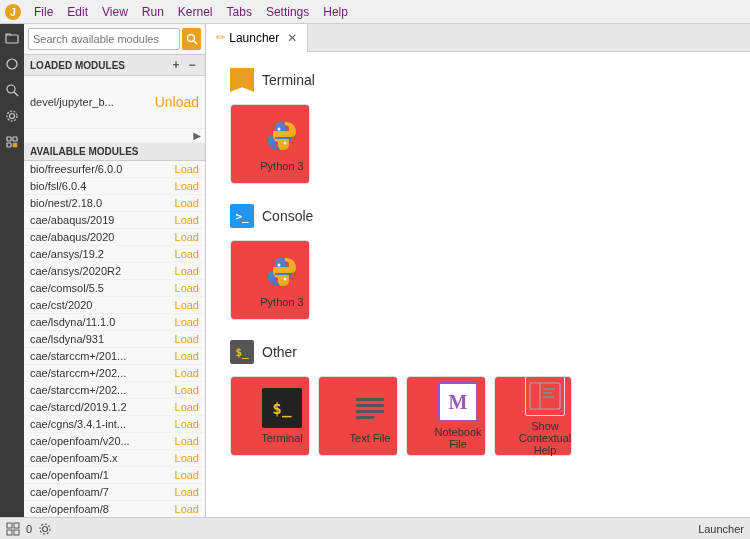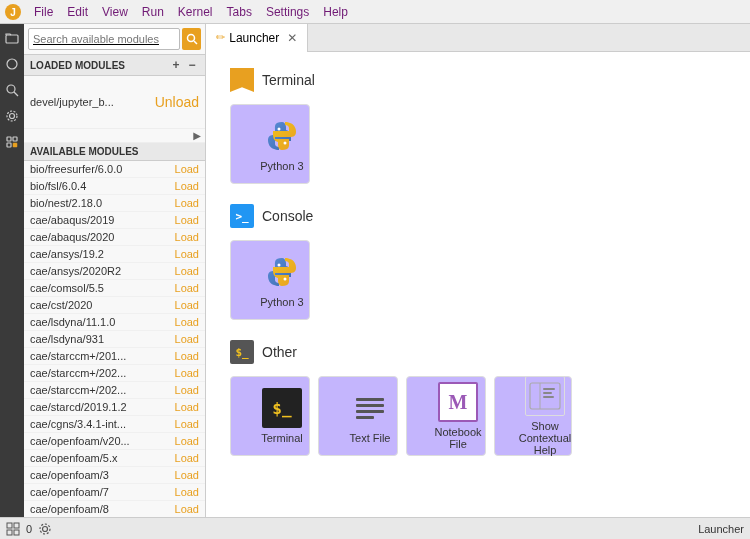--- a/index.html
+++ b/index.html
@@ -82,21 +82,20 @@
       gap: 2px;
     }
     .search-input {
       flex: 1;
       height: 22px;
       border: 1px solid #bbb;
       border-radius: 2px;
       padding: 0 4px;
       font-size: 11px;
       background: #fff;
-      text-decoration: underline;
     }
     .search-btn {
       width: 22px;
       height: 22px;
       background: #e8a020;
       border: none;
       border-radius: 2px;
       color: white;
       cursor: pointer;
       display: flex;
@@ -227,21 +226,21 @@
       flex-wrap: wrap;
       gap: 8px;
       margin-bottom: 20px;
     }
 
     .launcher-card {
       width: 80px;
       height: 80px;
       border: 1px solid #ddd;
       border-radius: 4px;
-      background: #c4b5fd;
+      background: #ef4444;
       display: flex;
       flex-direction: column;
       align-items: center;
       justify-content: center;
       cursor: pointer;
       gap: 4px;
       transition: background 0.1s;
       padding-left: 24px;
     }
     .card-icon {
@@ -530,21 +529,21 @@
   </div>
         <div class="module-row">
     <span class="module-name">cae/openfoam/v20...</span>
     <span class="load-btn">Load</span>
   </div>
         <div class="module-row">
     <span class="module-name">cae/openfoam/5.x</span>
     <span class="load-btn">Load</span>
   </div>
         <div class="module-row">
-    <span class="module-name">cae/openfoam/3</span>
+    <span class="module-name">cae/openfoam/1</span>
     <span class="load-btn">Load</span>
   </div>
         <div class="module-row">
     <span class="module-name">cae/openfoam/7</span>
     <span class="load-btn">Load</span>
   </div>
         <div class="module-row">
     <span class="module-name">cae/openfoam/8</span>
     <span class="load-btn">Load</span>
   </div>

